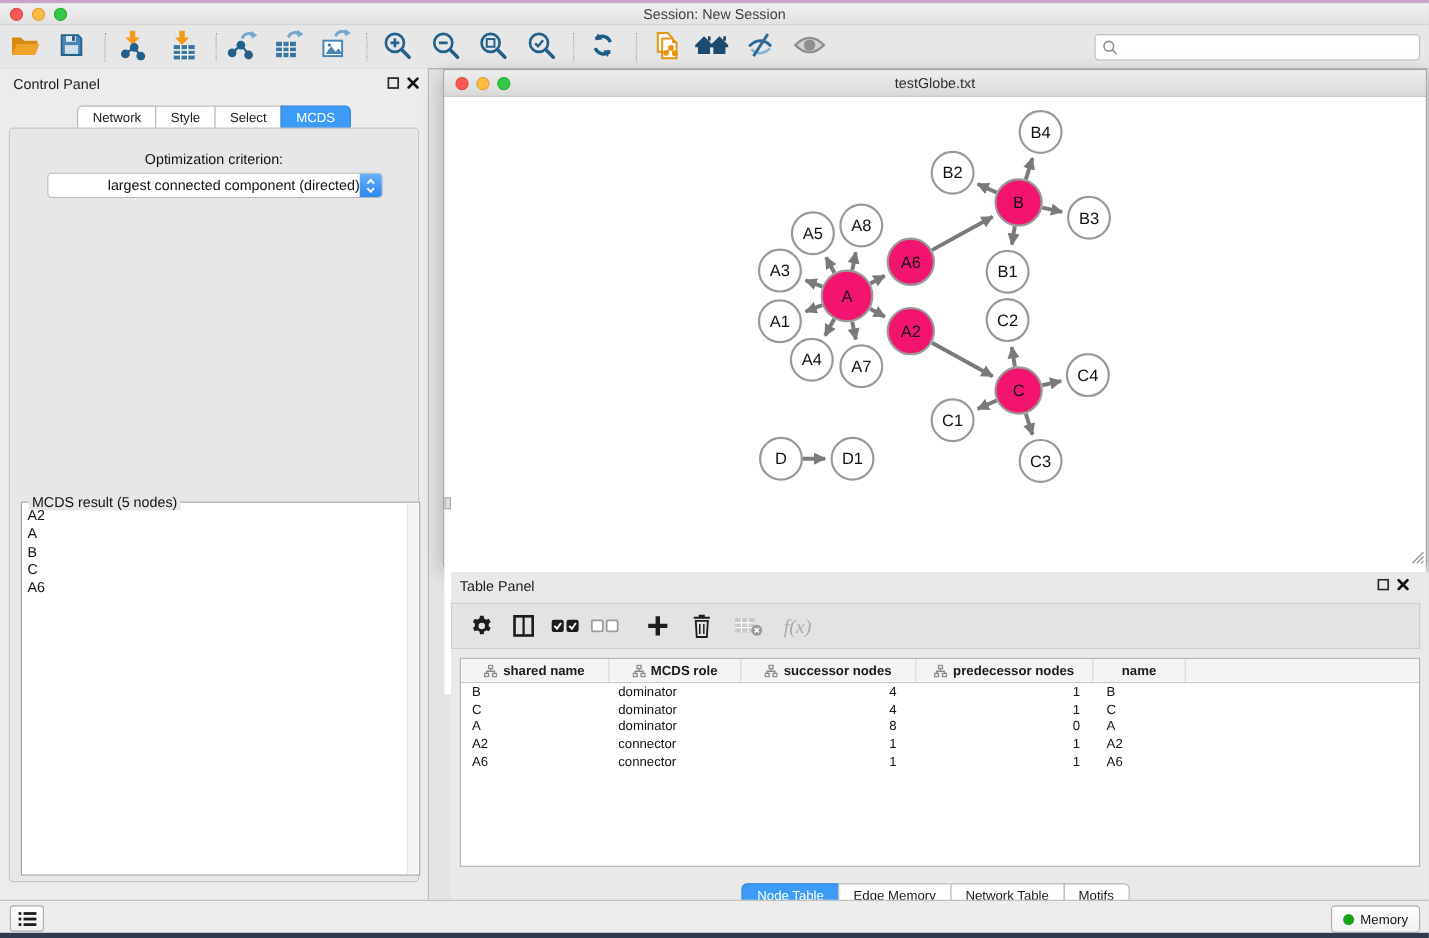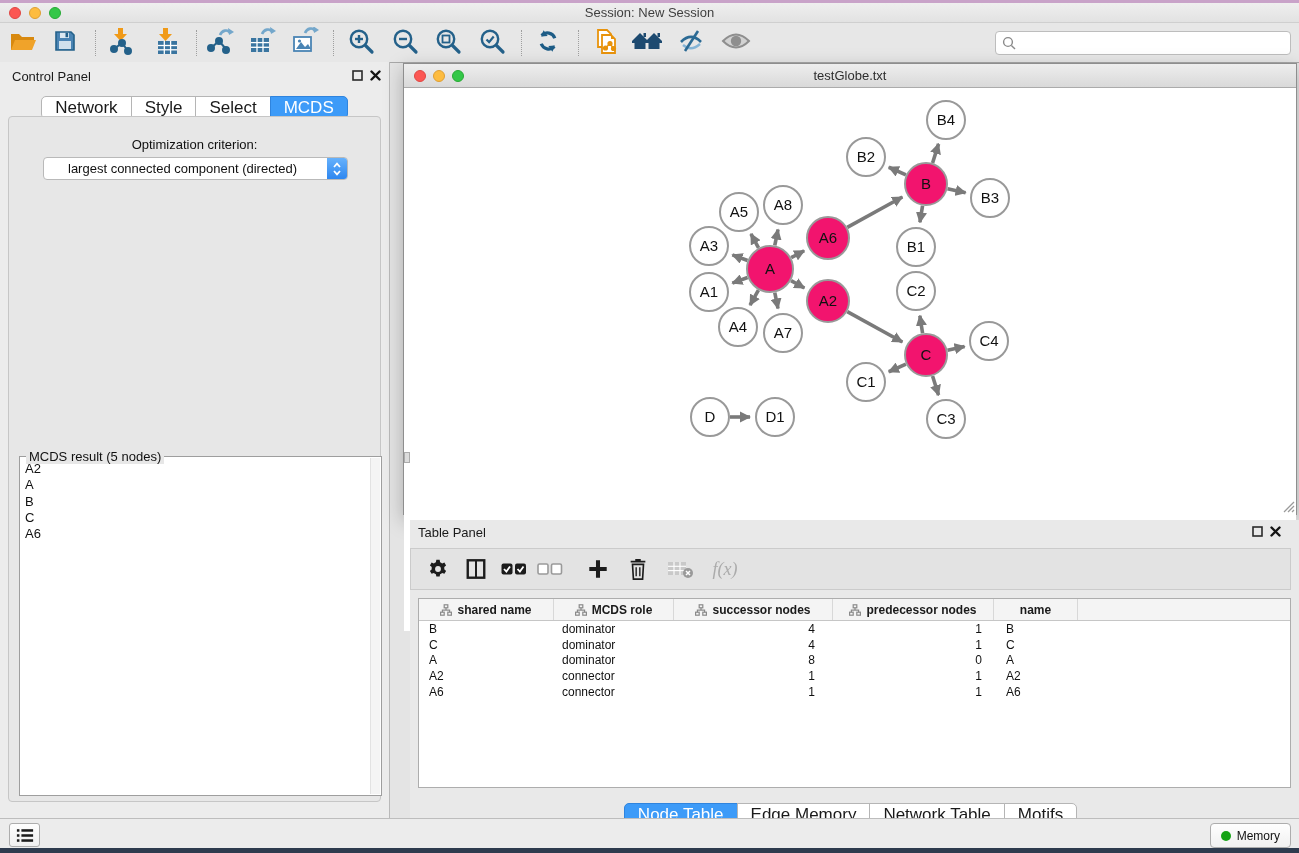--- a/index.html
+++ b/index.html
@@ -26,28 +26,28 @@
   .searchbox{position:absolute;left:995px;top:8px;width:294px;height:22px;background:#FFF;border:1px solid #BDBDBD;border-radius:4px;display:flex;align-items:center;}
   .searchbox svg{margin-left:6px;}
   .searchbox input{border:none;outline:none;flex:1;height:18px;font-size:12px;background:transparent;margin-left:4px;}
 
   
   .control-panel{position:absolute;left:0;top:62px;width:390px;height:756px;background:#ECECEC;border-right:1px solid #B9B9B9;box-sizing:border-box;}
   .cp-header{position:absolute;left:0;top:0;width:100%;height:28px;}
   .panel-title{position:absolute;left:12px;top:7px;font-size:13px;color:#1A1A1A;}
   .win-ctrls{position:absolute;right:8px;top:8px;display:flex;gap:7px;align-items:center;}
   .cp-tabs{position:absolute;left:0;top:34px;width:100%;display:flex;justify-content:center;}
-  .tab{height:21px;line-height:21px;padding:0 13px;font-size:17px;background:#FFF;border:1px solid #B5B5B5;margin-left:-1px;color:#1A1A1A;}
+  .tab{height:21px;line-height:21px;padding:0 13px;font-size:12px;background:#FFF;border:1px solid #B5B5B5;margin-left:-1px;color:#1A1A1A;}
   .tab.first{border-radius:5px 0 0 5px;margin-left:0;}
   .tab.last{border-radius:0 5px 5px 0;}
   .tab.active{background:#3D9BF8;border-color:#2F84DE;color:#FFF;}
   .cp-content{position:absolute;left:8px;top:54px;width:373px;height:686px;background:#E7E7E7;border:1px solid #C6C6C6;border-radius:4px;box-sizing:border-box;}
   .opt-label{position:absolute;left:0;right:0;top:20px;text-align:center;font-size:13px;color:#111;}
   .combo{position:absolute;left:34px;top:40px;width:305px;height:23px;background:#FFF;border:1px solid #B9B9B9;border-radius:4px;box-sizing:border-box;display:flex;align-items:center;}
-  .combo .val{flex:1;font-size:13px;color:#111;padding-left:24px;white-space:nowrap;overflow:hidden;}
+  .combo .val{flex:1;font-size:13px;color:#111;padding-left:24px;white-space:nowrap;overflow:hidden;text-align:right;}
   .combo .stepper{width:20px;height:21px;background:linear-gradient(#66B1FC,#2E87F0);border-radius:0 3px 3px 0;display:flex;flex-direction:column;align-items:center;justify-content:center;}
   .btn{height:22px;background:linear-gradient(#FFFFFF,#F2F2F2);border:1px solid #B9B9B9;border-radius:4px;font-size:13px;color:#111;padding:0 14px;display:inline-flex;align-items:center;}
   .cp-buttons{position:absolute;left:0;right:0;top:74px;display:flex;justify-content:center;gap:14px;}
   .result-group{position:absolute;left:10px;top:339px;width:363px;height:340px;background:#FFF;border:1px solid #9E9E9E;box-sizing:border-box;}
   .result-legend{position:absolute;left:6px;top:-8px;background:#E7E7E7;padding:0 3px;font-size:13px;color:#111;}
   .result-list{position:absolute;left:0;top:4px;right:12px;bottom:0;overflow:hidden;}
   .result-item{font-size:13px;color:#111;line-height:16.3px;padding-left:5px;}
   .result-scroll{position:absolute;right:1px;top:1px;bottom:1px;width:9px;background:#F4F4F4;border-left:1px solid #E2E2E2;}
 
   

